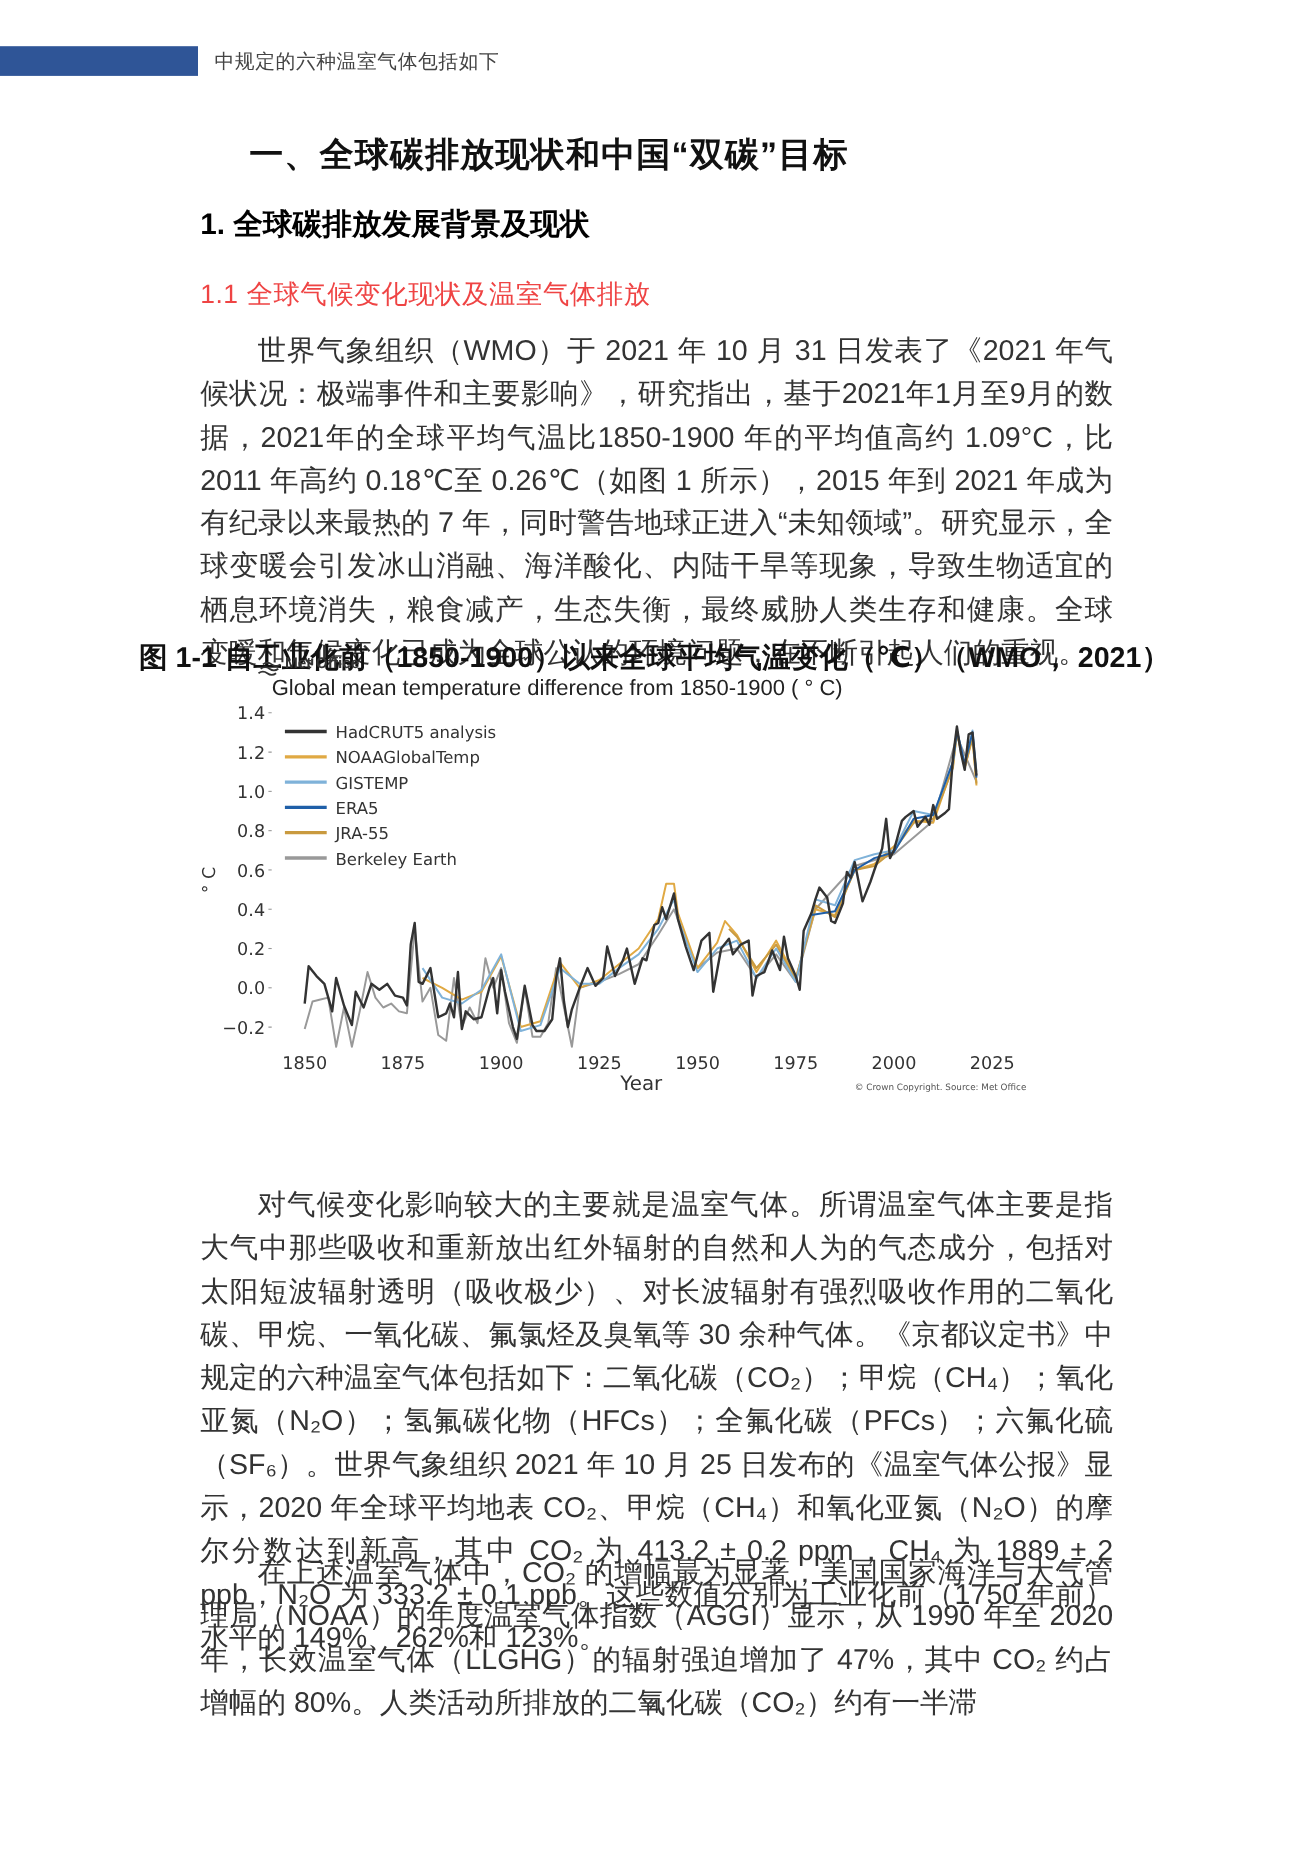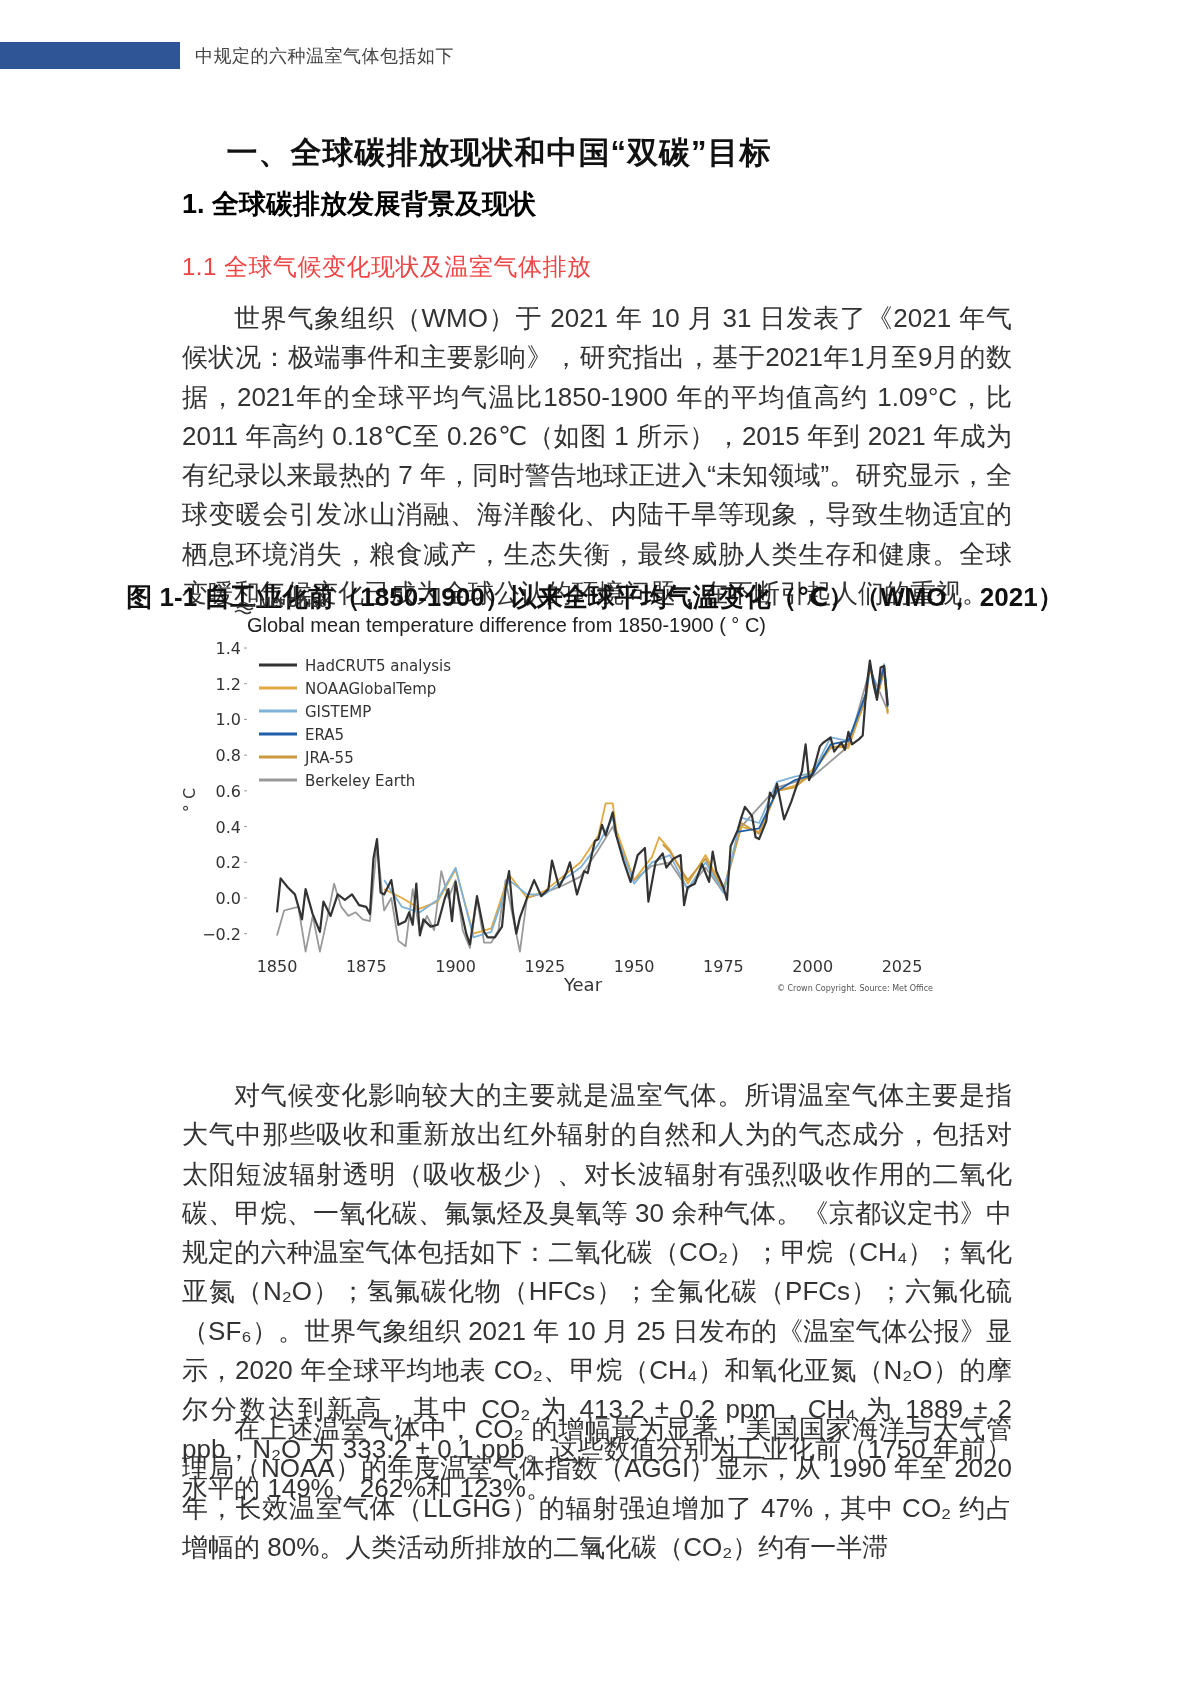--- a/index.html
+++ b/index.html
@@ -1,20 +1,20 @@
 <!DOCTYPE html>
 <html><head>
 <meta charset="utf-8">
 <style>
   html, body { margin:0; padding:0; background:#ffffff; }
   body { width:1190px; height:1683px; position:relative; overflow:hidden;
          font-family:"Liberation Sans","DejaVu Sans",sans-serif; color:#222; }
   .header-bar { position:absolute; left:0; top:42px; width:180px; height:27px; background:#2f5597; }
   .header-title { position:absolute; left:195px; top:44px; font-size:18px; color:#444; letter-spacing:0.5px; }
-  .h1 { position:absolute; left:0; width:998px; top:132px; text-align:center; font-size:31px; font-weight:bold; color:#111; letter-spacing:1px; }
+  .h1 { position:absolute; left:0; width:998px; top:120px; text-align:center; font-size:31px; font-weight:bold; color:#111; letter-spacing:1px; }
   .h2 { position:absolute; left:182px; top:186px; font-size:27px; font-weight:bold; color:#000000; }
   .h3 { position:absolute; left:182px; top:251px; font-size:24px; color:#ef4444; letter-spacing:0.5px; }
   .para { position:absolute; left:182px; width:830px; font-size:26px; line-height:39.3px; color:#333; text-align:justify; }
   .para p { margin:0; text-indent:2em; }
   .p1 { top:299px; }
   .p2 { top:1076px; }
   .p3 { top:1410px; }
   .caption { position:absolute; left:0; width:1190px; top:580px; text-align:center; font-size:26px; font-weight:bold; color:#111; }
   .chart { position:absolute; left:179px; top:635px; width:840px; height:440px;text-align:center; }
   .page-num { position:absolute; left:0; width:1190px; top:1541px; text-align:center; font-size:18px; color:#333; }

